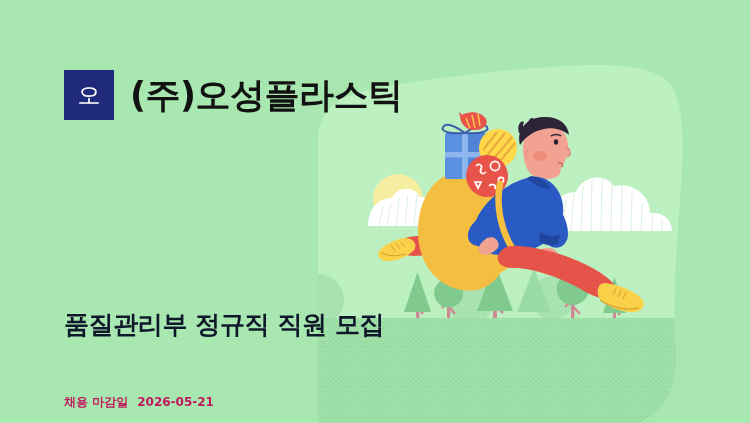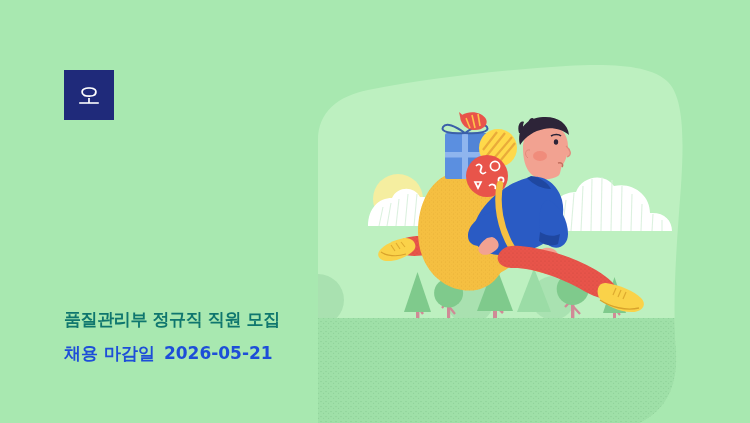--- a/index.html
+++ b/index.html
@@ -61,39 +61,40 @@
   }
 
   
   #copy-block {
     position:absolute;
     left:64px;
     top:308px;
     z-index:5;
   }
   #job-title {
-    font-size:17px;
+    font-size:25px;
     font-weight:700;
-    color:#0f766e;
+    color:#0f172a;
     letter-spacing:-0.4px;
     white-space:nowrap;
     font-family:"DejaVu Sans","Liberation Sans",sans-serif;
   }
   #deadline-row {
     margin-top:11px;
     display:flex;
     align-items:baseline;
     gap:9px;
     white-space:nowrap;
   }
   #deadline-label, #deadline-date {
-    font-size:17px;
+    font-size:12px;
     font-weight:700;
-    color:#1d4ed8;
+    color:#be185d;
     font-family:"DejaVu Sans","Liberation Sans",sans-serif;
+    margin-top:42px;
   }
 </style>
 </head>
 <body>
 
 <div id="banner">
 
   <svg id="illustration" viewBox="0 0 750 423" xmlns="http://www.w3.org/2000/svg">
 
     <defs>
@@ -403,20 +404,21 @@
         </g>
 
       </g>
     </g>
   </svg>
 
   <div id="header-row">
     <div id="logo-badge">
       <span class="glyph">오</span>
     </div>
+    <div id="company-name">(주)오성플라스틱</div>
   </div>
 
   <div id="copy-block">
     <div id="job-title">품질관리부 정규직 직원 모집</div>
     <div id="deadline-row">
       <span id="deadline-label">채용 마감일</span>
       <span id="deadline-date">2026-05-21</span>
     </div>
   </div>
 

